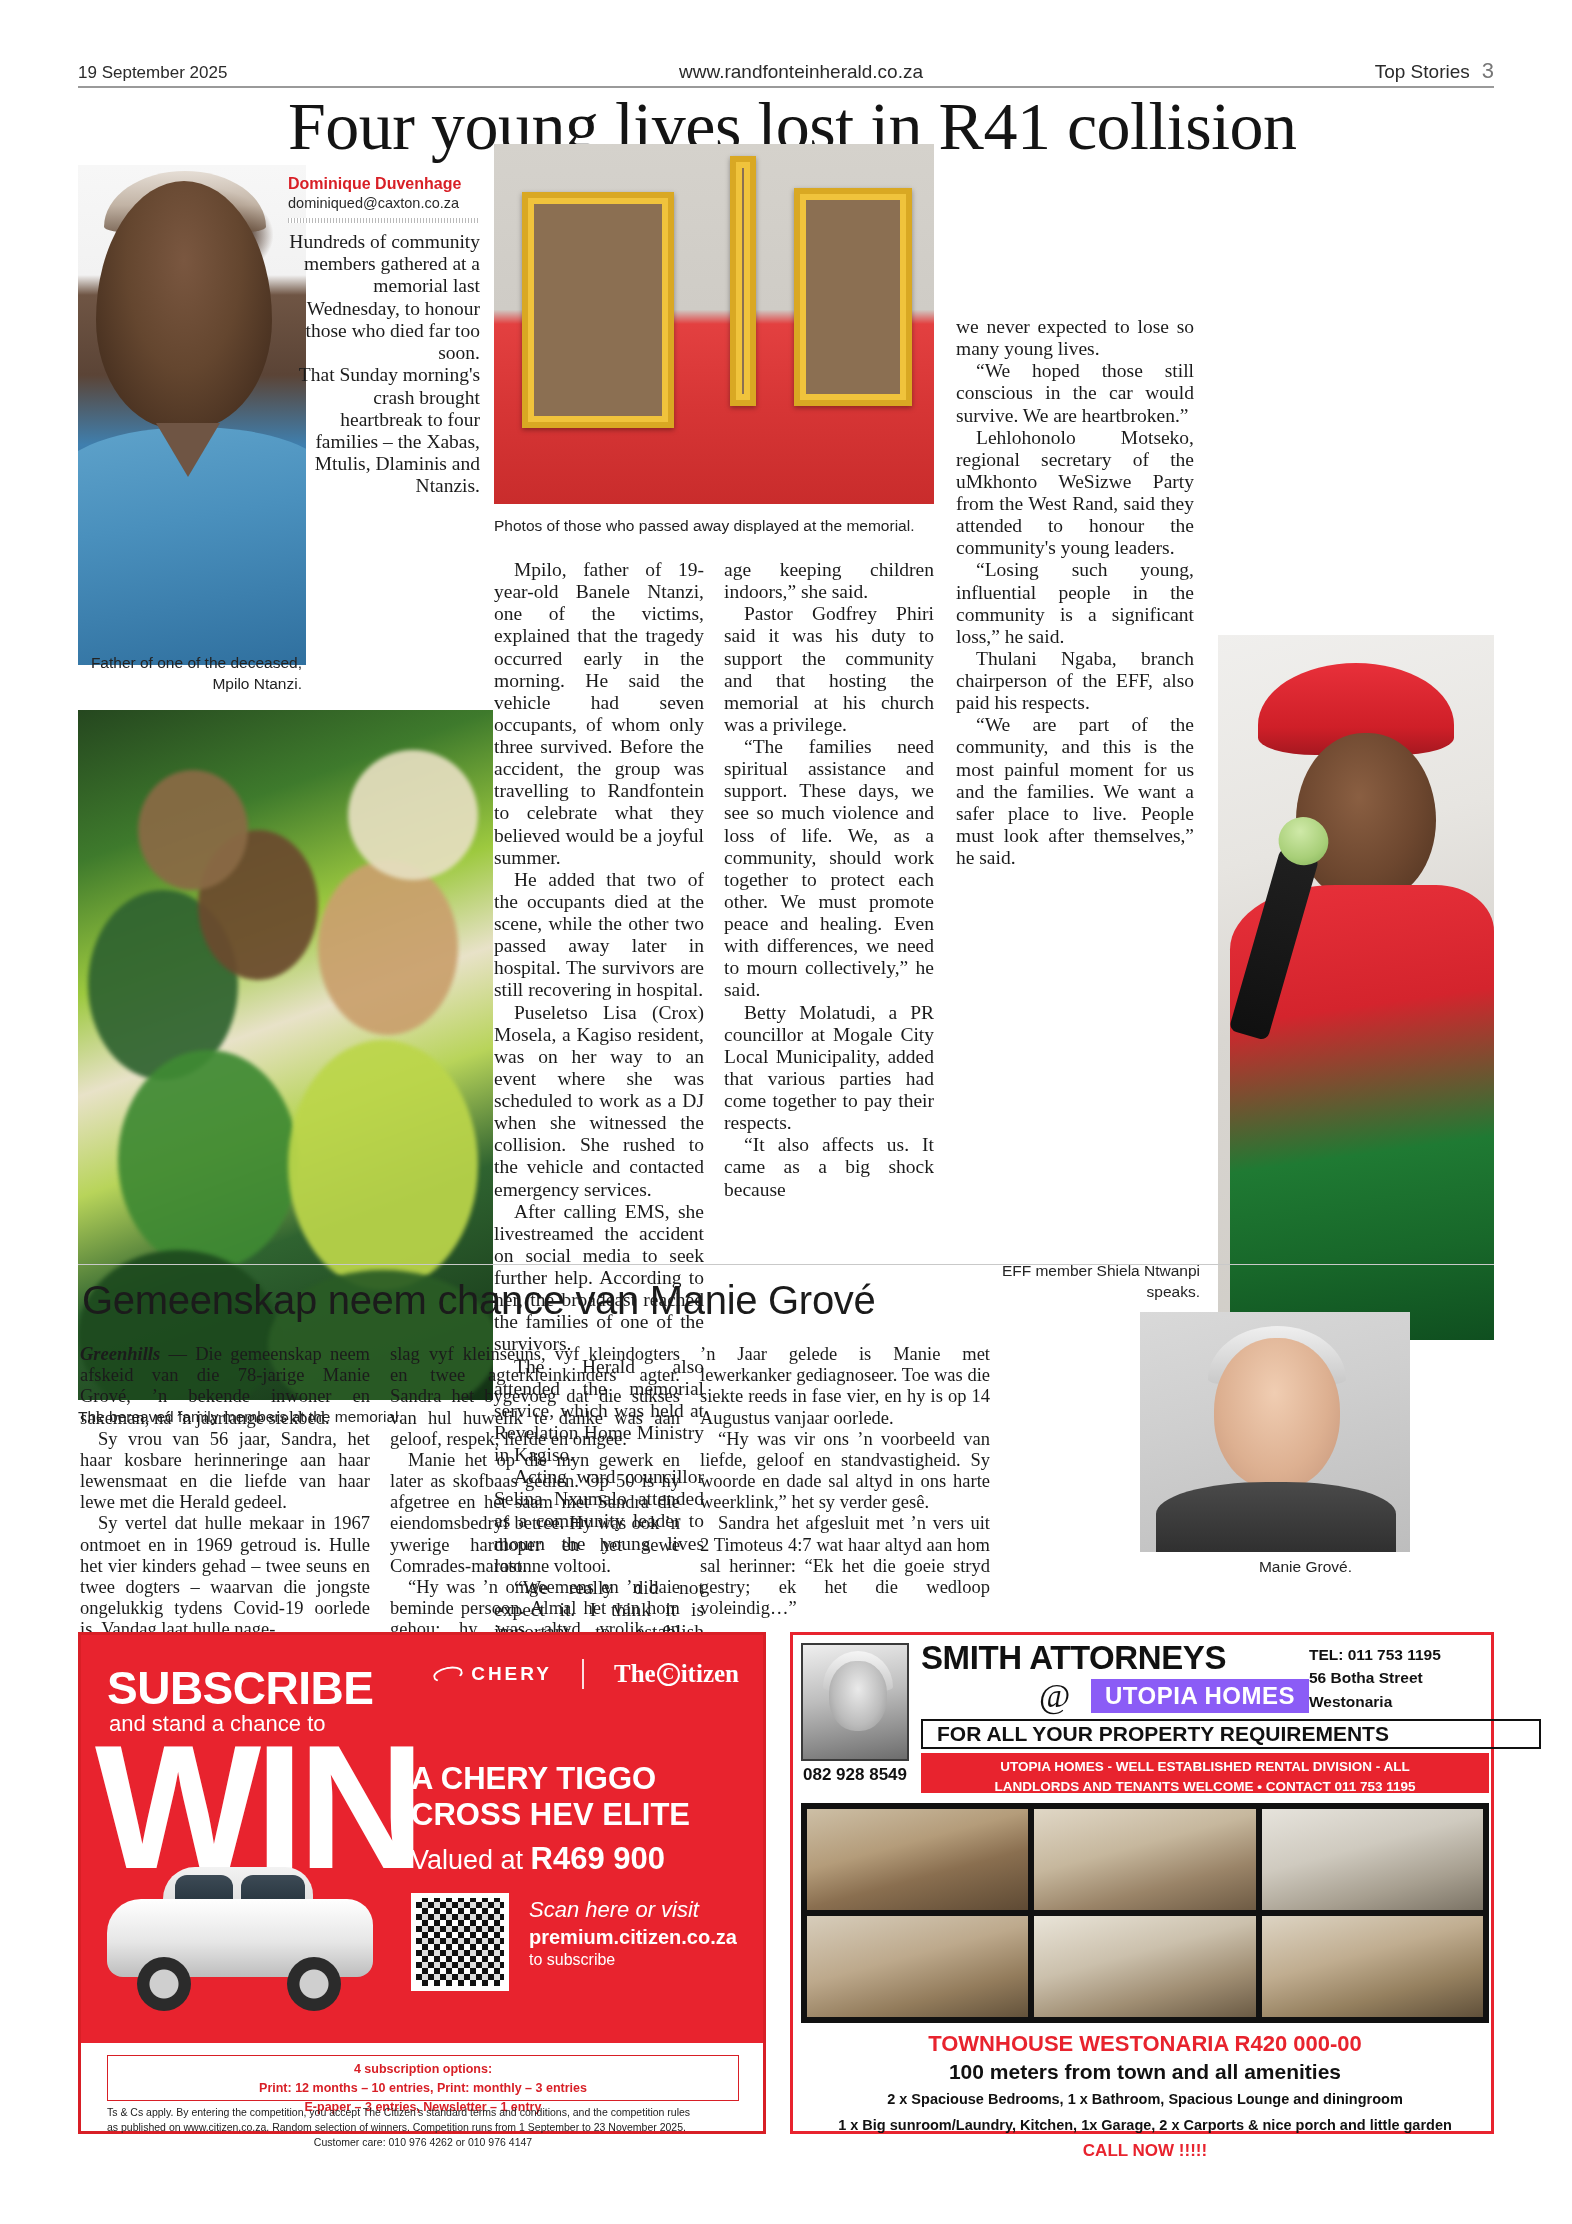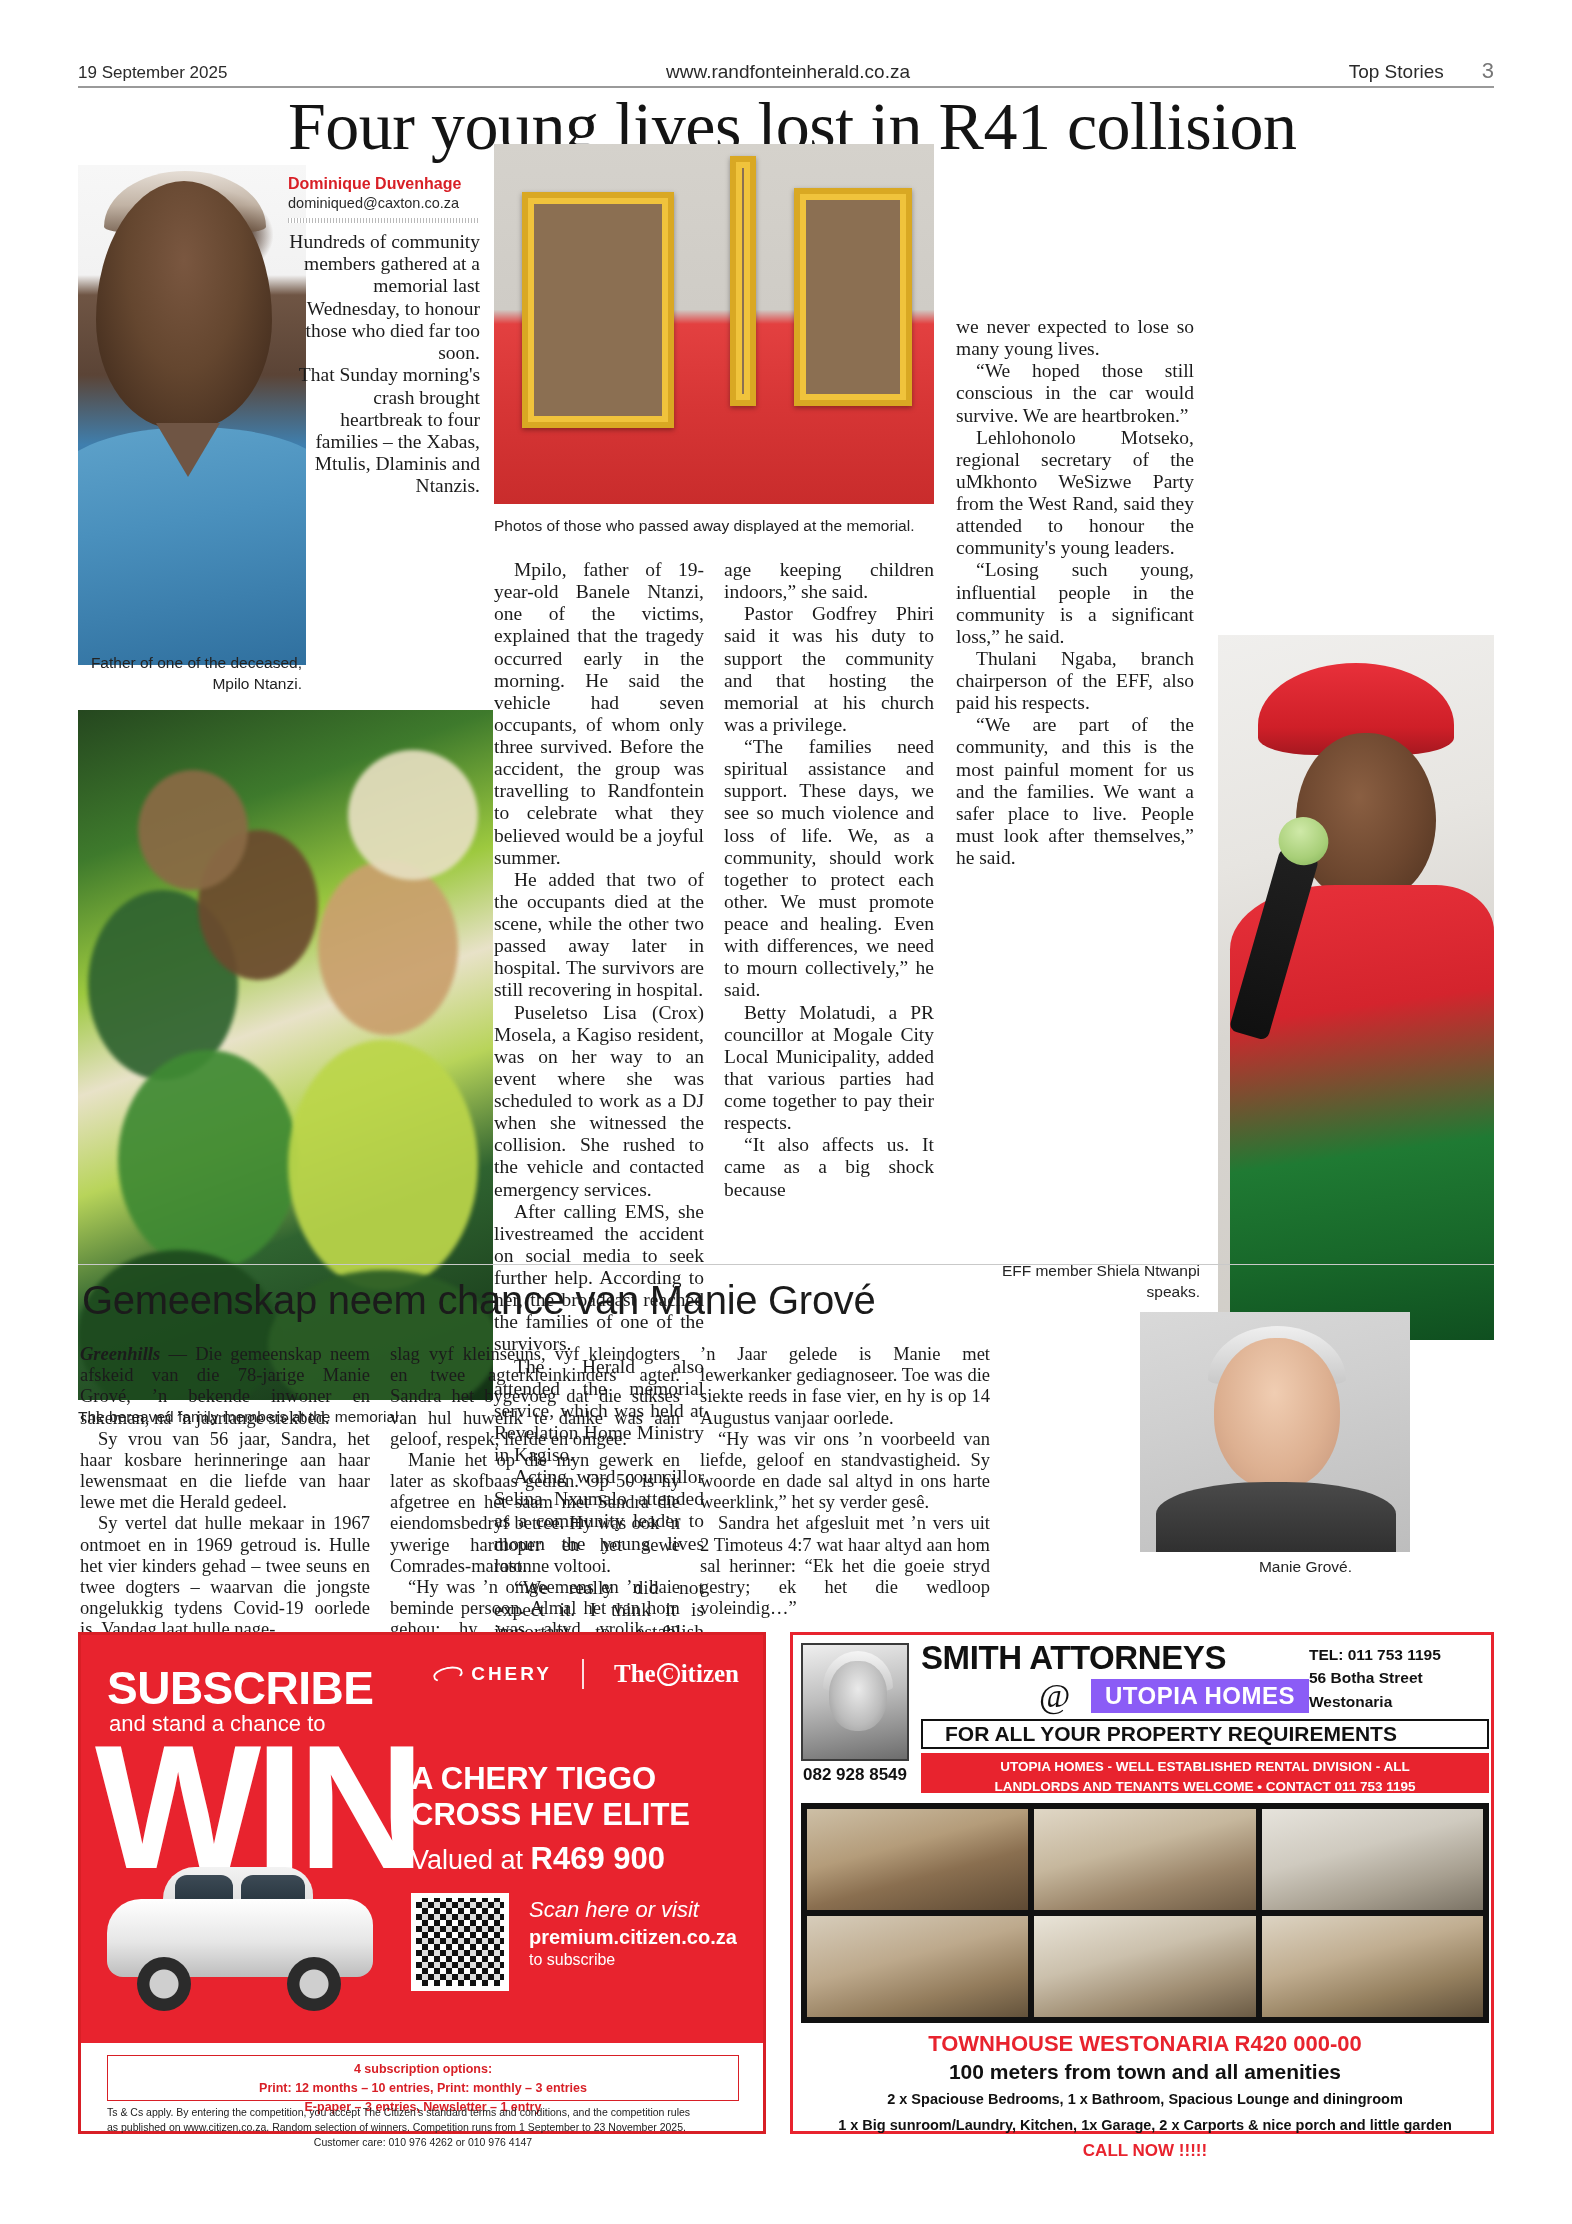--- a/index.html
+++ b/index.html
@@ -14,21 +14,21 @@
 
   
   .page-header {
     position: absolute; left: 78px; top: 58px; width: 1416px;
     display: flex; align-items: baseline; justify-content: space-between;
     font-family: "Liberation Sans", sans-serif;
     font-size: 17px; color: #2a2a2a;
   }
   .ph-date { flex: 0 0 auto; }
   .ph-url  { flex: 1 1 auto; text-align: center; font-size: 19px; }
-  .ph-right { flex: 0 0 auto; display: flex; align-items: baseline; gap: 38px; }
+  .ph-right { flex: 0 0 auto; display: flex; align-items: baseline; gap: 12px; }
   .ph-section { font-size: 19px; }
   .ph-pageno { font-size: 22px; color: #777; }
   .header-rule {
     position: absolute; left: 78px; top: 86px; width: 1416px; height: 2px;
     background: #9a9a9a;
   }
 
   
   .headline {
     position: absolute; left: 288px; top: 92px; width: 1206px;
@@ -357,22 +357,22 @@
     background: #8b5cf6; display: flex; align-items: center; justify-content: center;
     font-family: "Liberation Sans", sans-serif; font-weight: bold; font-size: 24px;
     color: #fff; letter-spacing: 0.5px;
   }
   .ar-contact {
     position: absolute; right: 0; top: 0; width: 180px;
     font-family: "Liberation Sans", sans-serif; font-weight: bold; font-size: 15.5px;
     line-height: 1.5; color: #111;
   }
   .ar-band1 {
-    position: absolute; left: 120px; top: 76px; width: 568px; height: 30px;
-    border: 2px solid #111; display:flex; align-items:center; padding-left: 22px;
+    position: absolute; left: 120px; top: 76px; width: 620px; height: 30px;
+    border: 2px solid #111; display:flex; align-items:center; padding-left: 14px;
     font-family: "Liberation Sans", sans-serif; font-weight: bold; font-size: 21px; color: #111;
   }
   .ar-band2 {
     position: absolute; left: 120px; top: 110px; width: 568px; height: 40px;
     background: #e8232e; color: #fff; text-align: center;
     font-family: "Liberation Sans", sans-serif; font-weight: bold; font-size: 13.5px;
     line-height: 1.45; padding-top: 4px;
   }
   .ar-photos {
     position: absolute; left: 8px; top: 168px; width: 688px; height: 220px;

